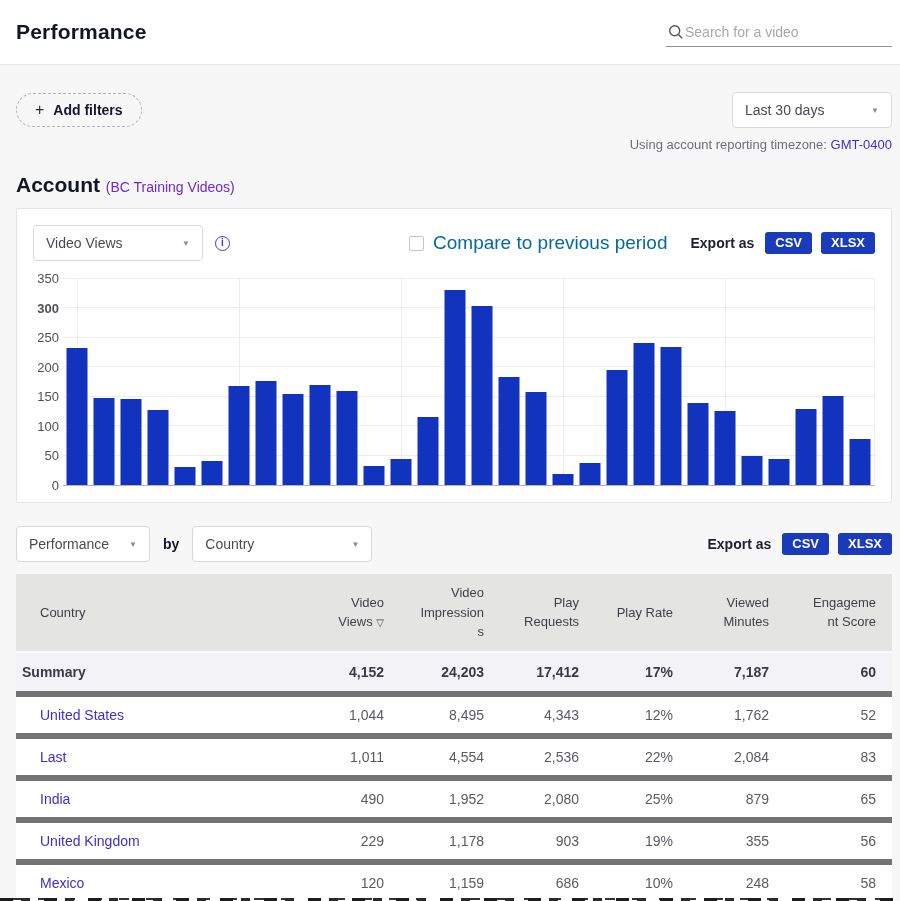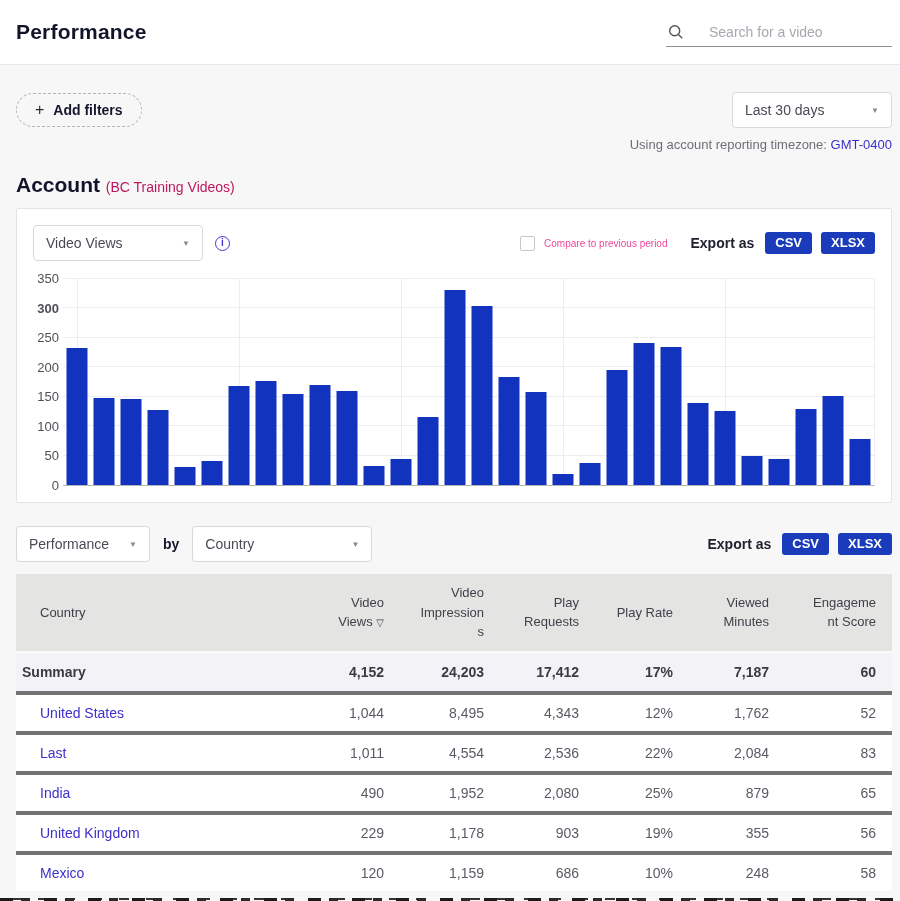--- a/index.html
+++ b/index.html
@@ -9,21 +9,21 @@
     background:#f7f7f8; color:#2a2b35; position:relative;
   }
   
   .app-header {
     height:65px; background:#fff; border-bottom:1px solid #e7e7ea;
     display:flex; align-items:center; justify-content:space-between;
     padding:0 8px 0 16px;
   }
   .page-title { font-size:21px; font-weight:800; color:#12142a; letter-spacing:.2px; }
   .search-box {
-    width:226px; display:flex; align-items:center; gap:25px;
+    width:226px; display:flex; align-items:center; gap:1px;
     border-bottom:1px solid #8f8f99; padding:6px 2px 6px 2px;
   }
   .search-box svg { flex:0 0 auto; }
   .search-box input {
     border:none; outline:none; background:transparent; width:100%;
     font-family:"Liberation Sans", sans-serif; font-size:14px; color:#3a3a44;
   }
   .search-box input::placeholder { color:#a7a7b0; }
   
   .filters-row {
@@ -41,40 +41,40 @@
     background:#fff; border:1px solid #d8d8de; border-radius:4px;
     height:36px; display:flex; align-items:center; justify-content:space-between;
     padding:0 12px; font-size:14px; color:#4a4a55; cursor:pointer;
   }
   .select .caret { font-size:8px; color:#8a8a93; margin-left:12px; }
   .date-select { width:160px; }
   .tz-note { text-align:right; margin:9px 8px 0 0; font-size:13px; color:#6e6e78; }
   .tz-note a { color:#3c30c9; text-decoration:none; }
   
   .section-heading { margin:21px 16px 11px 16px; font-size:21px; font-weight:800; color:#12142a; }
-  .section-heading .sub { font-size:14px; font-weight:400; color:#be185d; }
+  .section-heading .sub { font-size:14px; font-weight:400; color:#6d28d9; }
   
   .card {
     margin:0 8px 0 16px; background:#fff; border:1px solid #e4e4e8;
     border-radius:2px; padding:16px;
   }
   .card-head { display:flex; align-items:center; justify-content:space-between; }
   .card-head .left { display:flex; align-items:center; gap:12px; }
   .metric-select { width:170px; }
   .info-icon {
     width:15px; height:15px; border:1px solid #4434d2; border-radius:50%;
     color:#4434d2; font-size:10px; font-weight:700; line-height:1;
     display:inline-flex; align-items:center; justify-content:center; cursor:pointer;
   }
   .card-head .right { display:flex; align-items:center; gap:9px; }
   .checkbox {
     width:15px; height:15px; border:1px solid #c6c6cd; border-radius:2px;
     background:#fff; display:inline-block; cursor:pointer;
   }
-  .cmp-label { font-size:10px; color:#ec4899; margin-right:14px; }
+  .cmp-label { font-size:19px; color:#0369a1; margin-right:14px; }
   .export-label { font-size:14px; font-weight:600; color:#202230; margin-right:2px; }
   .btn {
     background:#1a3cba; color:#fff; border:none; border-radius:3px;
     font-family:"Liberation Sans", sans-serif; font-size:13px; font-weight:700;
     padding:3px 10px 4px 10px; cursor:pointer;
   }
   
   .chart { display:flex; margin-top:18px; }
   .ygutter { width:30px; position:relative; height:207px; flex:0 0 auto; }
   .ylabel {
@@ -115,21 +115,21 @@
     padding:9px 16px 9px 6px; vertical-align:middle; line-height:1.5;
     text-align:right; cursor:pointer;
   }
   thead th.col-country { text-align:left; padding-left:24px; }
   thead th .hwrap {
     display:inline-block; max-width:70px; word-break:break-word; text-align:right;
   }
   .sort-icon { font-size:10px; color:#3f3f49; }
   tbody td {
     padding:10px 16px 10px 6px; font-size:14px; color:#5a5a64;
-    text-align:right; border-top:4px solid #737373; white-space:nowrap;
+    text-align:right; border-top:6px solid #737373; white-space:nowrap;
   }
   tbody td.cell-country { text-align:left; padding-left:24px; }
   tbody td.cell-country a { color:#3c30c9; text-decoration:none; cursor:pointer; }
   tr.summary-row td { background:#f2f2f7; font-weight:700; color:#3a3a44; padding:11px 16px 11px 6px; border-top:2px solid #fafafa; }
   
   .torn {
     position:absolute; left:0; right:0; bottom:0; height:5px; pointer-events:none;
     background:
       repeating-linear-gradient(90deg,#1c1c1c 0 13px,transparent 13px 21px,#2a2a2a 21px 30px,transparent 30px 44px),
       repeating-linear-gradient(90deg,transparent 0 6px,#333 6px 16px,transparent 16px 27px);

